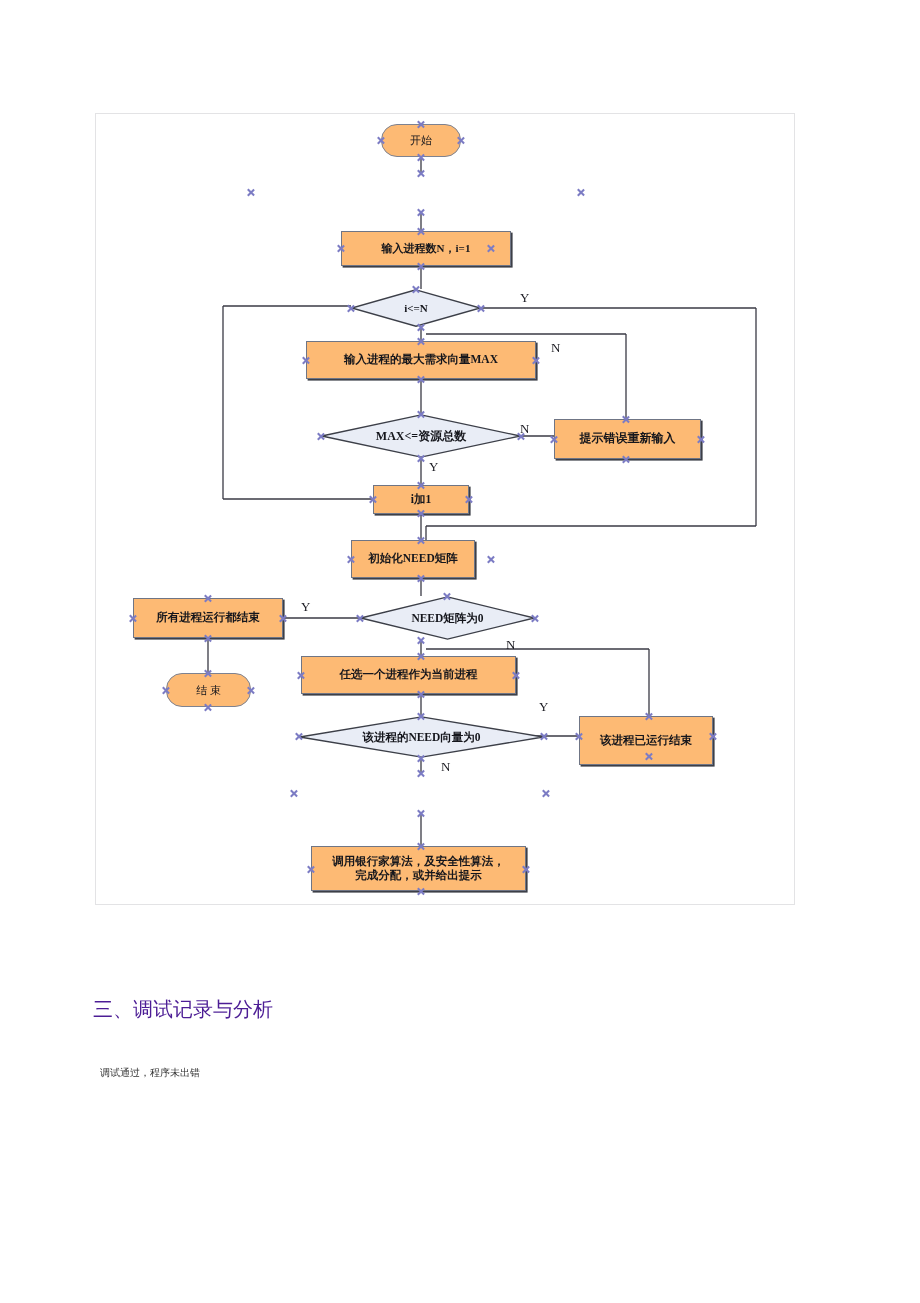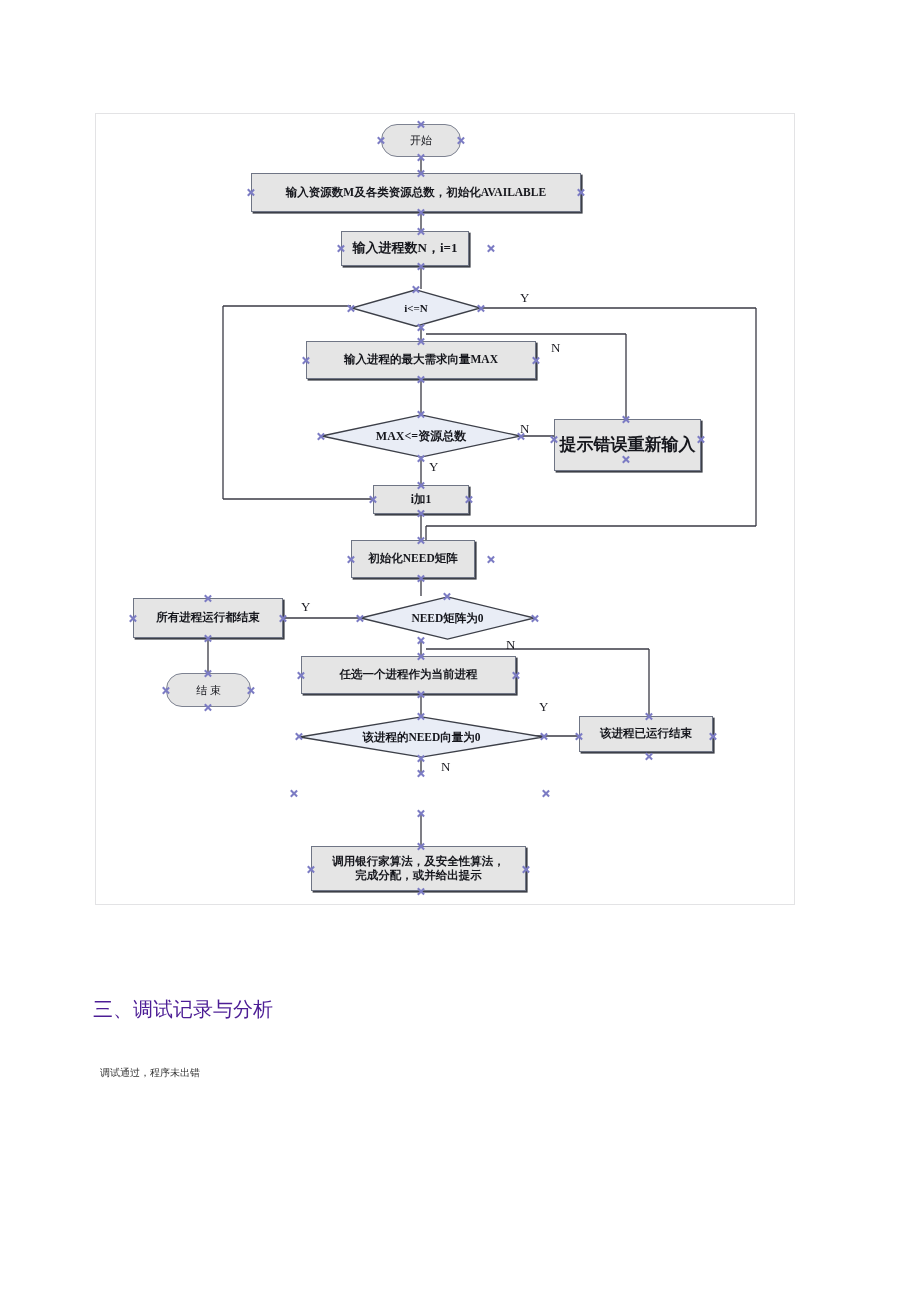--- a/index.html
+++ b/index.html
@@ -32,21 +32,21 @@
     left: 0;
     top: 0;
     width: 700px;
     height: 792px;
   }
 
   
   .node {
     position: absolute;
     box-sizing: border-box;
-    background: #e5e5e5;
+    background: #fdba74;
     border: 1px solid #6f7585;
     display: flex;
     align-items: center;
     justify-content: center;
     text-align: center;
     color: #15161c;
     font-weight: bold;
     letter-spacing: 0px;
     line-height: 1.15;
     z-index: 3;
@@ -179,25 +179,22 @@
       <line x1="325" y1="644" x2="325" y2="659"></line>
 
       <line x1="325" y1="699" x2="325" y2="732"></line>
     </g>
   </svg>
 
   <div class="node term" style="left:285px; top:10px; width:80px; height:33px; font-size:11px;">
     <span>开始</span>
   </div>
 
-  <div class="node proc" style="left:155px; top:59px; width:330px; height:39px; font-size:11.5px;">
-    <span>输入资源数M及各类资源总数，初始化AVAILABLE</span>
-  </div>
-
-  <div class="node proc" style="left:245px; top:117px; width:128px; height:35px; font-size:13px;">
+
+  <div class="node proc" style="left:245px; top:117px; width:170px; height:35px; font-size:11px;">
     <span>输入进程数N，i=1</span>
   </div>
 
   <div class="dec" style="left:255px; top:175px; width:130px; height:38px;">
     <svg width="130" height="38" viewBox="0 0 130 38" xmlns="http://www.w3.org/2000/svg">
       <polygon points="65,0.8 129.2,19 65,37.2 0.8,19" fill="#e9edf6" stroke="#3c3f48" stroke-width="1.3"></polygon>
     </svg>
     <div class="dec-label" style="font-size:11px;">i&lt;=N</div>
   </div>
 
@@ -205,21 +202,21 @@
     <span>输入进程的最大需求向量MAX</span>
   </div>
 
   <div class="dec" style="left:225px; top:300px; width:200px; height:44px;">
     <svg width="200" height="44" viewBox="0 0 200 44" xmlns="http://www.w3.org/2000/svg">
       <polygon points="100,0.8 199.2,22 100,43.2 0.8,22" fill="#e9edf6" stroke="#3c3f48" stroke-width="1.3"></polygon>
     </svg>
     <div class="dec-label" style="font-size:12px;">MAX&lt;=资源总数</div>
   </div>
 
-  <div class="node proc" style="left:458px; top:305px; width:147px; height:52px; font-size:17px;">
+  <div class="node proc" style="left:458px; top:305px; width:147px; height:40px; font-size:12px;">
     <span>提示错误重新输入</span>
   </div>
 
   <div class="node proc" style="left:277px; top:371px; width:96px; height:29px; font-size:11.5px;">
     <span>i加1</span>
   </div>
 
   <div class="node proc" style="left:255px; top:426px; width:124px; height:38px; font-size:11.5px;">
     <span>初始化NEED矩阵</span>
   </div>
@@ -243,21 +240,21 @@
     <span>任选一个进程作为当前进程</span>
   </div>
 
   <div class="dec" style="left:203px; top:602px; width:245px; height:42px;">
     <svg width="245" height="42" viewBox="0 0 245 42" xmlns="http://www.w3.org/2000/svg">
       <polygon points="122.5,0.8 244.2,21 122.5,41.2 0.8,21" fill="#e9edf6" stroke="#3c3f48" stroke-width="1.3"></polygon>
     </svg>
     <div class="dec-label" style="font-size:11.5px;">该进程的NEED向量为0</div>
   </div>
 
-  <div class="node proc" style="left:483px; top:602px; width:134px; height:36px; font-size:11.5px;">
+  <div class="node proc" style="left:483px; top:602px; width:134px; height:49px; font-size:11.5px;">
     <span>该进程已运行结束</span>
   </div>
 
 
   <div class="node proc" style="left:215px; top:732px; width:215px; height:45px; font-size:11.5px; white-space:pre-line;">
     <span>调用银行家算法，及安全性算法，
 完成分配，或并给出提示</span>
   </div>
 
   <div class="branch" style="left:424px; top:176px;">Y</div>

